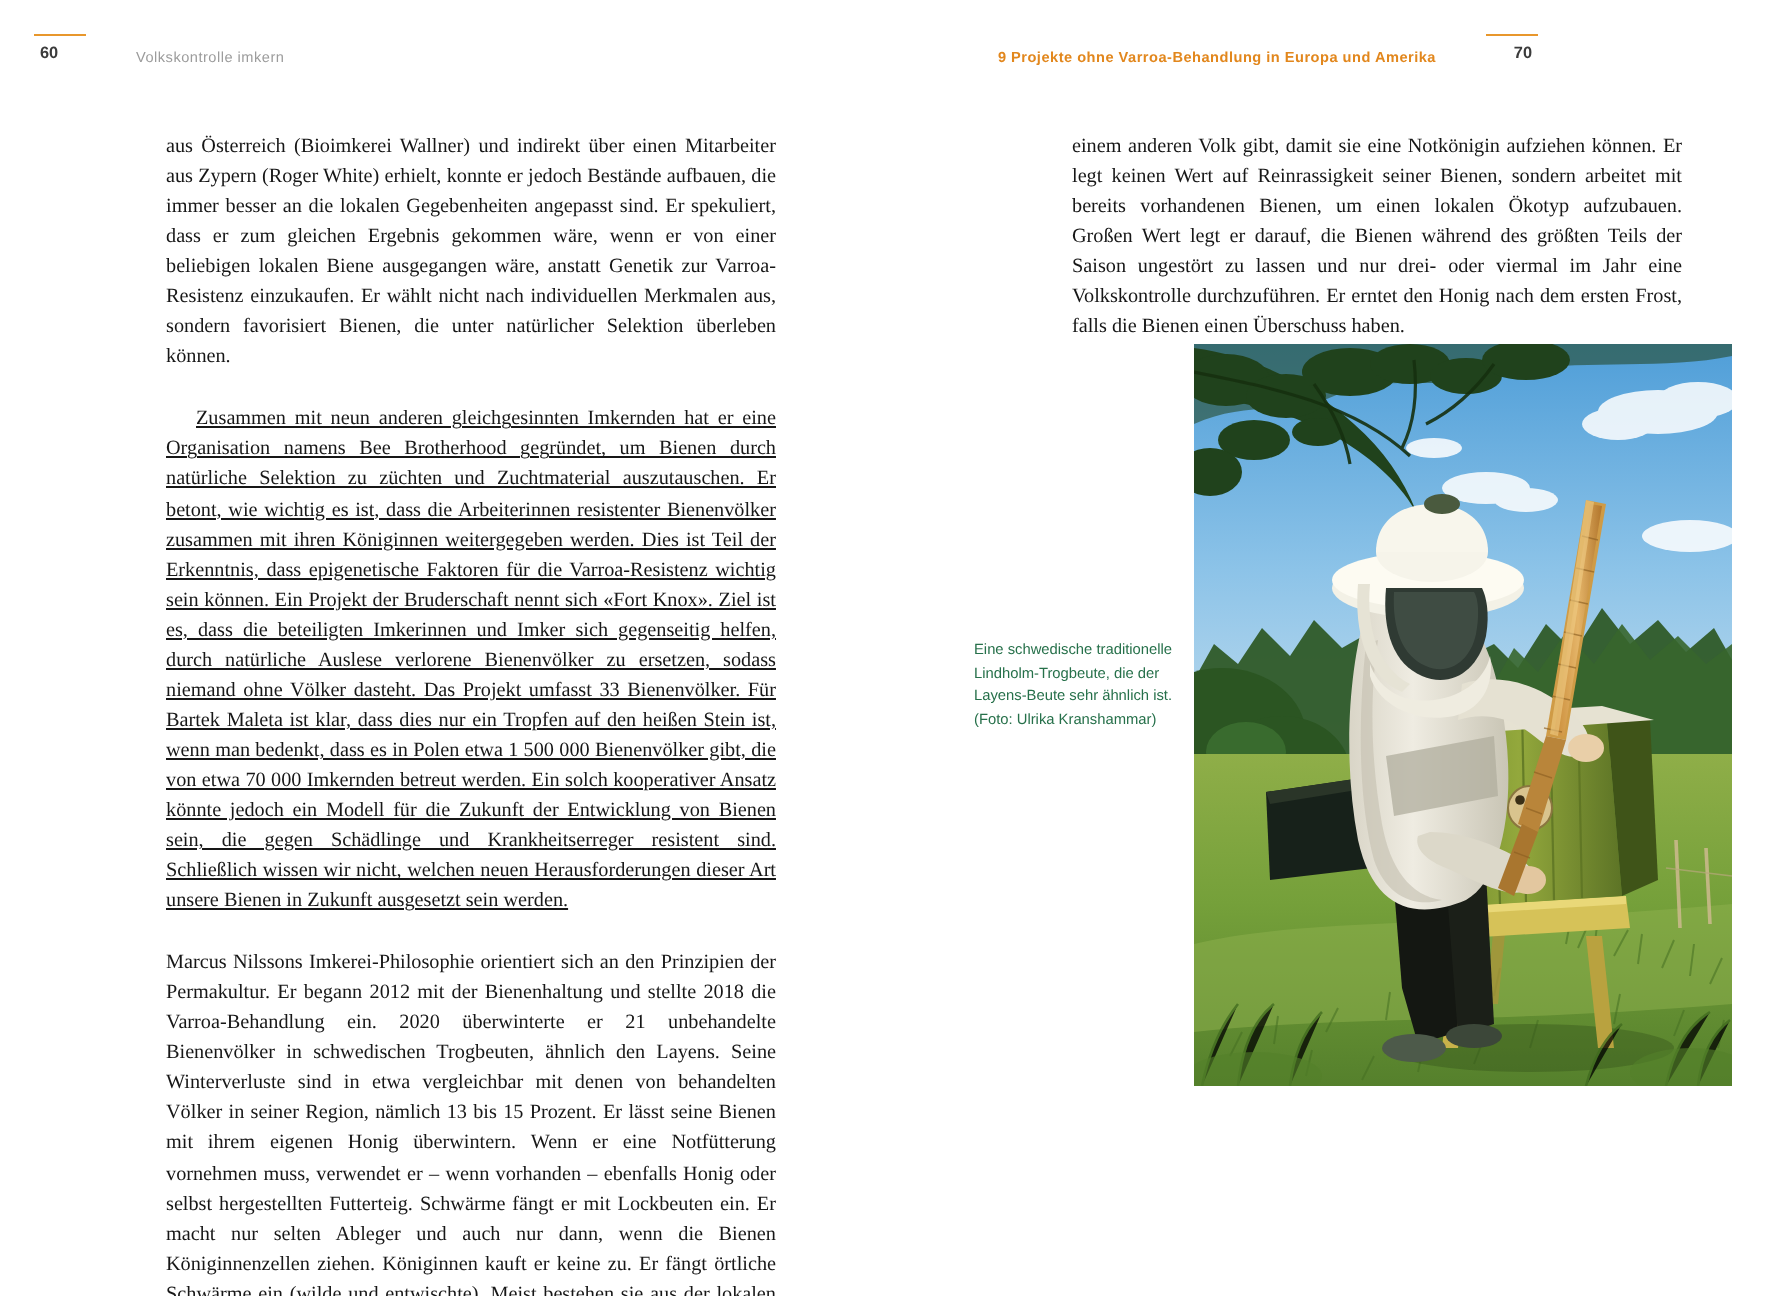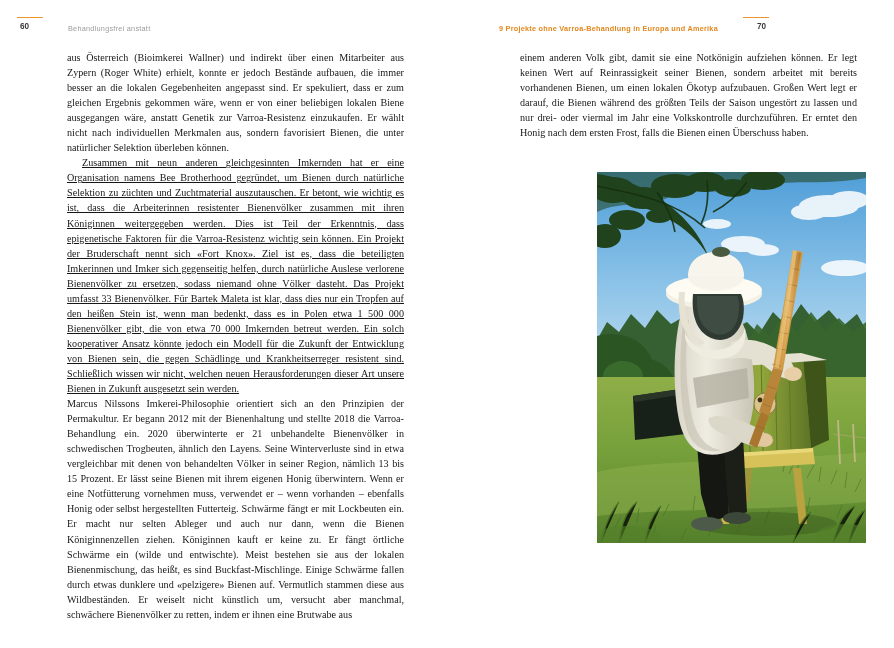--- a/index.html
+++ b/index.html
@@ -63,21 +63,21 @@
     line-height: 15.05px;
     text-align: justify;
     text-justify: inter-word;
     hyphens: manual;
     color: #171717;
   }
   .col-left  { left: 67px; }
   .col-right { left: 520px; }
 
   .col p {
-    margin: 0;
+    margin: 16px;
   }
   .col p.indent {
     text-indent: 15px;
     text-decoration: underline;
   }
 
   h2.section {
     font-family: "Liberation Sans", sans-serif;
     font-size: 12.4px;
     font-weight: bold;
@@ -113,21 +113,21 @@
     color: #26704a;
   }
 </style>
 </head>
 <body>
 
 <div class="spread">
 
   <div class="rule rule-left"></div>
   <div class="folio folio-left">60</div>
-  <div class="runhead runhead-left">Behandlungsfrei anstatt</div>
+  <div class="runhead runhead-left">Volkskontrolle imkern</div>
 
   <div class="rule rule-right"></div>
   <div class="folio folio-right">70</div>
   <div class="runhead runhead-right">9  Projekte ohne Varroa-Behandlung in Europa und Amerika</div>
 
   <div class="col col-left">
     <p>aus Österreich (Bioimkerei Wallner) und indirekt über einen Mitarbeiter aus Zypern (Roger White) erhielt, konnte er jedoch Bestände aufbauen, die immer besser an die lokalen Gegebenheiten angepasst sind. Er spekuliert, dass er zum gleichen Ergebnis gekommen wäre, wenn er von einer beliebigen lokalen Biene ausgegangen wäre, anstatt Genetik zur Varroa-Resistenz einzukaufen. Er wählt nicht nach individuellen Merkmalen aus, sondern favorisiert Bienen, die unter natürlicher Selektion überleben können.</p>
     <p class="indent">Zusammen mit neun anderen gleichgesinnten Imkernden hat er eine Organisation namens Bee Brotherhood gegründet, um Bienen durch natürliche Selektion zu züchten und Zuchtmaterial auszutauschen. Er betont, wie wichtig es ist, dass die Arbeiterinnen resistenter Bienenvölker zusammen mit ihren Königinnen weitergegeben werden. Dies ist Teil der Erkenntnis, dass epigenetische Faktoren für die Varroa-Resistenz wichtig sein können. Ein Projekt der Bruderschaft nennt sich «Fort Knox». Ziel ist es, dass die beteiligten Imkerinnen und Imker sich gegenseitig helfen, durch natürliche Auslese verlorene Bienenvölker zu ersetzen, sodass niemand ohne Völker dasteht. Das Projekt umfasst 33 Bienenvölker. Für Bartek Maleta ist klar, dass dies nur ein Tropfen auf den heißen Stein ist, wenn man bedenkt, dass es in Polen etwa 1 500 000 Bienenvölker gibt, die von etwa 70 000 Imkernden betreut werden. Ein solch kooperativer Ansatz könnte jedoch ein Modell für die Zukunft der Entwicklung von Bienen sein, die gegen Schädlinge und Krankheitserreger resistent sind. Schließlich wissen wir nicht, welchen neuen Herausforderungen dieser Art unsere Bienen in Zukunft ausgesetzt sein werden.</p>
     <p>Marcus Nilssons Imkerei-Philosophie orientiert sich an den Prinzipien der Permakultur. Er begann 2012 mit der Bienenhaltung und stellte 2018 die Varroa-Behandlung ein. 2020 überwinterte er 21 unbehandelte Bienenvölker in schwedischen Trogbeuten, ähnlich den Layens. Seine Winterverluste sind in etwa vergleichbar mit denen von behandelten Völker in seiner Region, nämlich 13 bis 15 Prozent. Er lässt seine Bienen mit ihrem eigenen Honig überwintern. Wenn er eine Notfütterung vornehmen muss, verwendet er – wenn vorhanden – ebenfalls Honig oder selbst hergestellten Futterteig. Schwärme fängt er mit Lockbeuten ein. Er macht nur selten Ableger und auch nur dann, wenn die Bienen Königinnenzellen ziehen. Königinnen kauft er keine zu. Er fängt örtliche Schwärme ein (wilde und entwischte). Meist bestehen sie aus der lokalen Bienenmischung, das heißt, es sind Buckfast-Mischlinge. Einige Schwärme fallen durch etwas dunklere und «pelzigere» Bienen auf. Vermutlich stammen diese aus Wildbeständen. Er weiselt nicht künstlich um, versucht aber manchmal, schwächere Bienenvölker zu retten, indem er ihnen eine Brutwabe aus</p>
   </div>
@@ -343,14 +343,15 @@
                    M252,371 C254,354 260,344 268,338 M196,371 C200,356 206,346 214,340"></path>
         </g>
         <g fill="#53812a" opacity="0.6">
           <ellipse cx="30" cy="366" rx="34" ry="12"></ellipse>
           <ellipse cx="248" cy="364" rx="30" ry="12"></ellipse>
         </g>
       </svg>
     </div>
   </div>
 
+  <div class="caption">Eine schwedische traditionelle Lindholm-Trogbeute, die der Layens-Beute sehr ähnlich ist. (Foto: Ulrika Kranshammar)</div>
 
 </div>
 
 </body></html>

